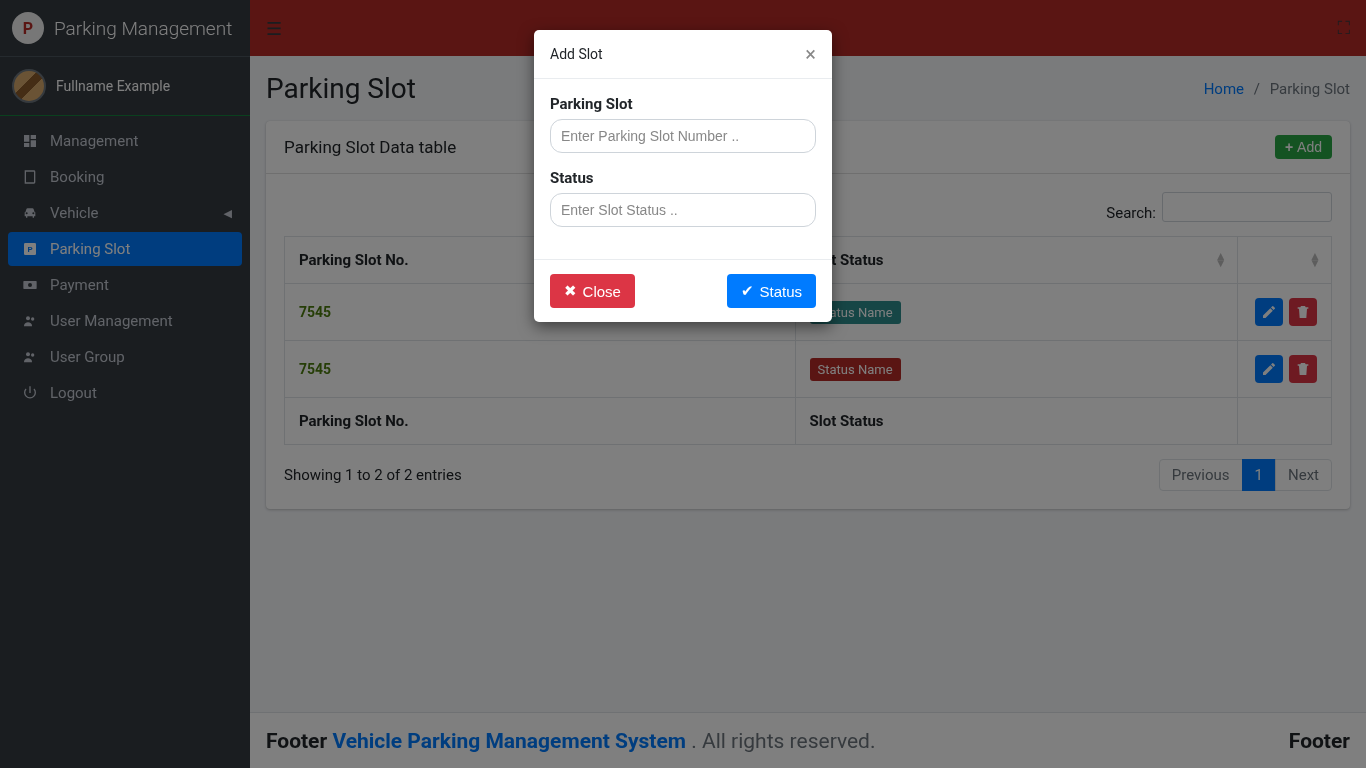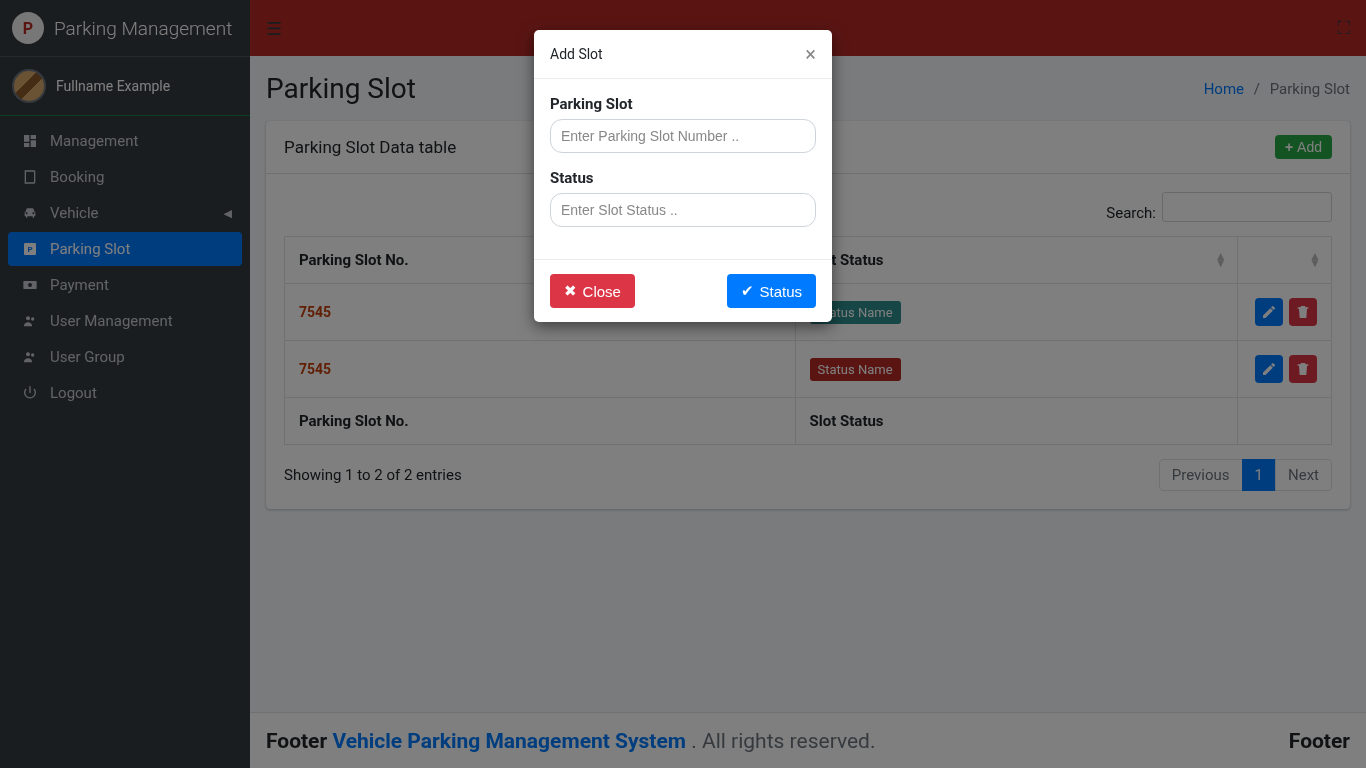--- a/index.html
+++ b/index.html
@@ -193,21 +193,21 @@
     position: relative;
     background: #fff;
   }
   table.dt th .sort {
     position: absolute; right: 10px; top: 50%; transform: translateY(-50%);
     color: #bbb;
     font-size: 12px;
     line-height: 7px;
   }
   table.dt td.slotno a {
-    color: #c2410c;
+    color: #4d7c0f;
     font-weight: 700;
     text-decoration: none;
   }
   .badge {
     display: inline-block;
     padding: 4px 8px;
     border-radius: 3px;
     font-size: 13px;
     color: #fff;
   }

